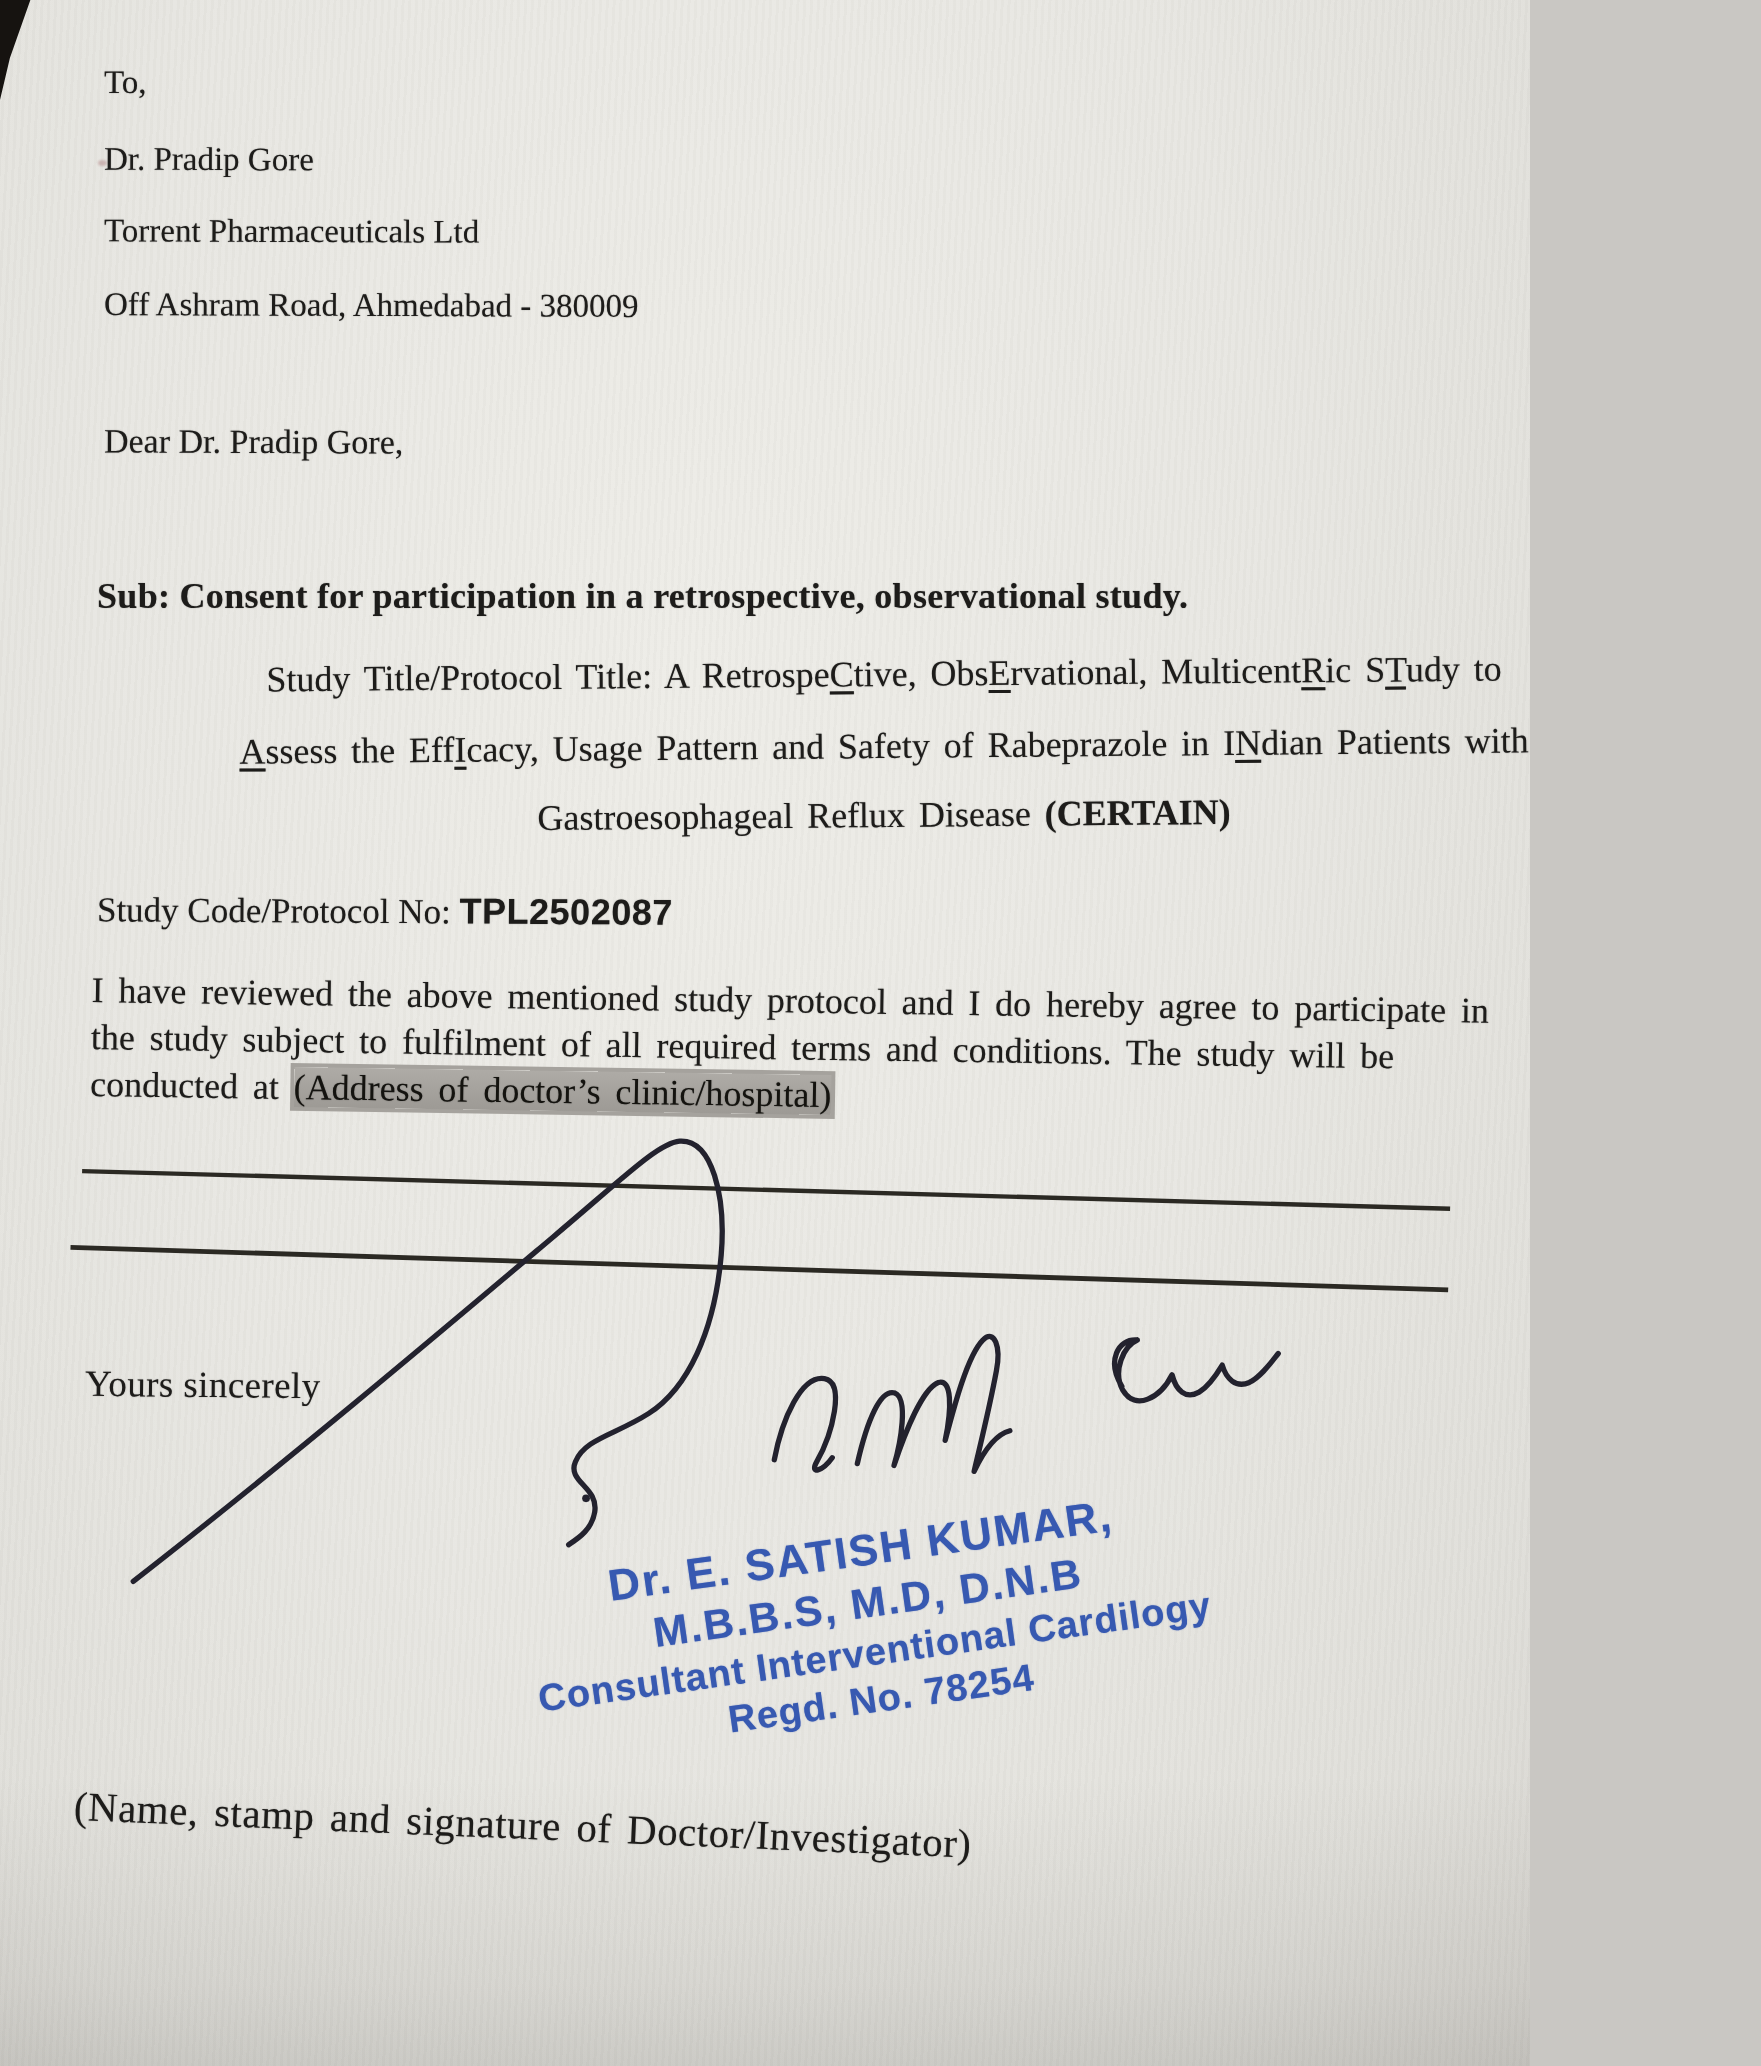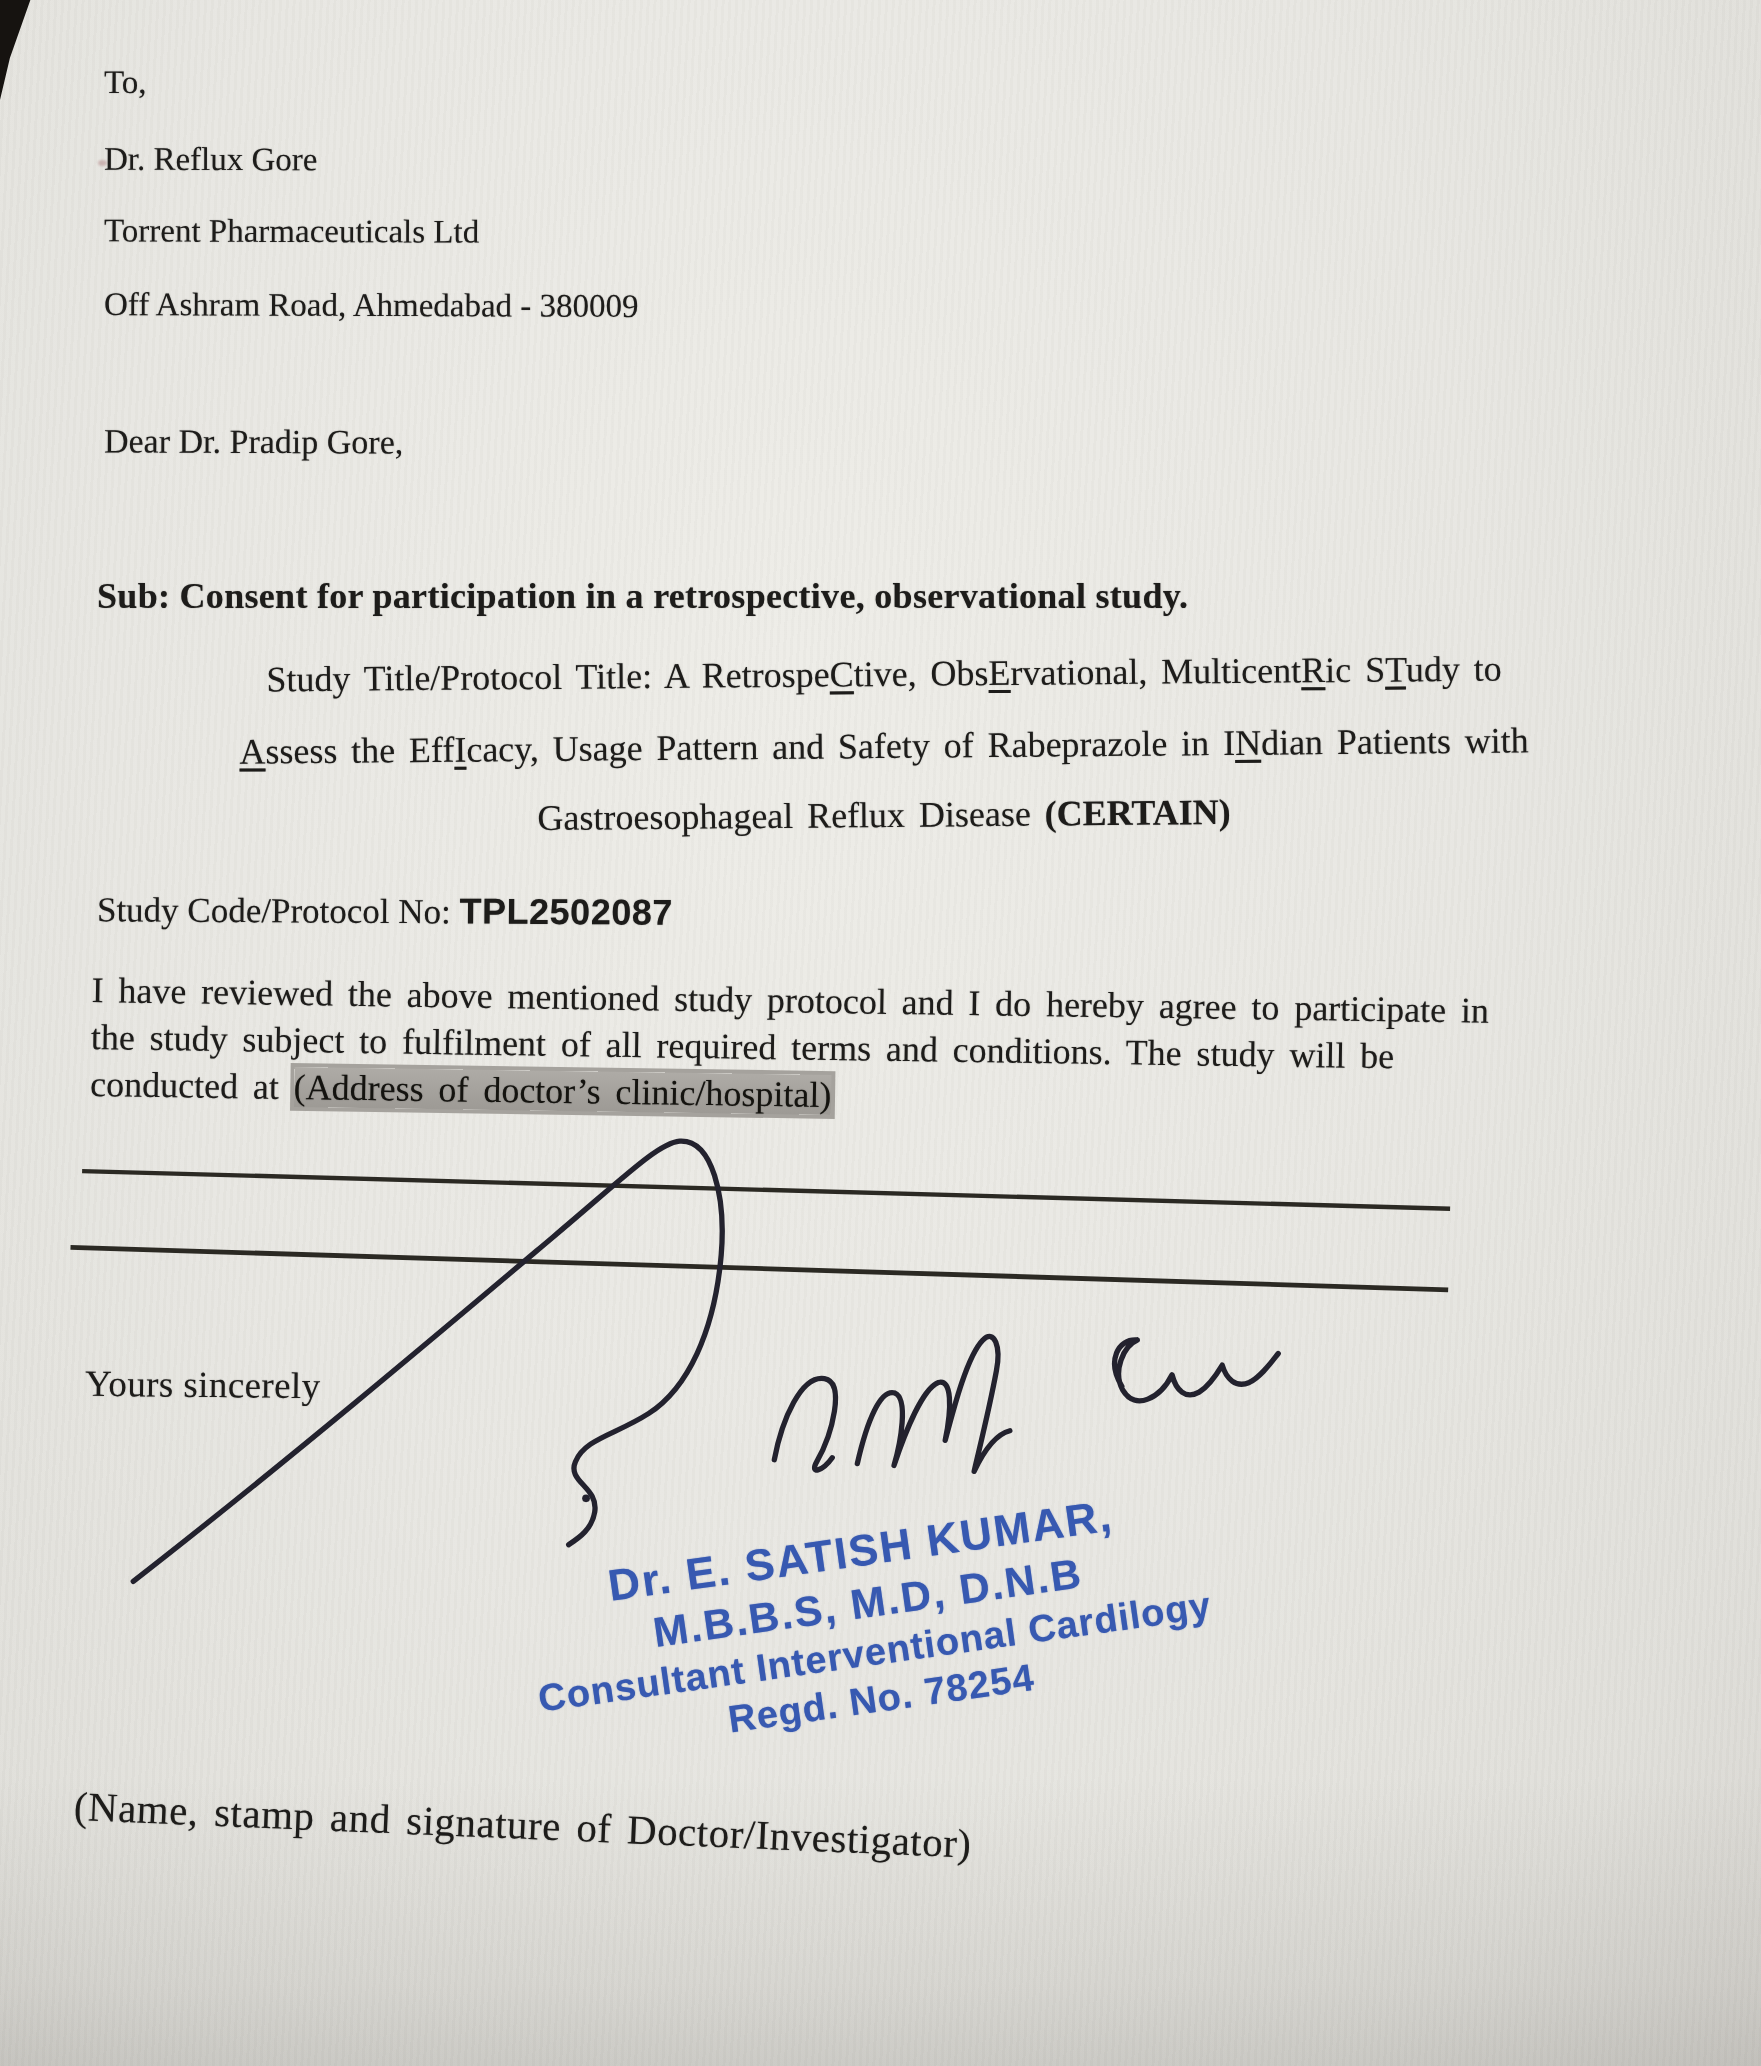--- a/index.html
+++ b/index.html
@@ -1,17 +1,17 @@
 <!DOCTYPE html>
 <html><head>
 <meta charset="utf-8">
 <style>
   html,body{margin:0;padding:0;background:#c9c7c3;}
   .photo{
-    position:relative;width:1761px;height:2066px;overflow:hidden;
+    position:relative;width:1530px;height:2066px;overflow:hidden;
     background:
       radial-gradient(ellipse at 45% 32%, #eeede8 0%, #e8e7e2 50%, #e0dfda 82%, #d7d5d0 100%);
     font-family:"Liberation Serif","DejaVu Serif",serif;
     color:#1d1c1a;
   }
   .grain{position:absolute;inset:0;pointer-events:none;
     background:
       linear-gradient(180deg, rgba(0,0,0,0) 86%, rgba(62,60,54,0.08) 96%, rgba(62,60,54,0.14) 100%),
       repeating-linear-gradient(93deg, rgba(120,118,110,0.035) 0 2.9px, rgba(255,255,255,0.02) 2.9px 6.8px);
   }
@@ -49,21 +49,21 @@
 </style>
 </head>
 <body>
 
 <div class="photo">
   <div class="grain"></div>
   <div class="corner"></div>
   <div class="speck"></div>
 
   <div class="t addr" style="left:104px;top:64px;transform:rotate(0.2deg)">To,</div>
-  <div class="t addr" style="left:104px;top:141px;transform:rotate(0.2deg)">Dr. Reflux Gore</div>
+  <div class="t addr" style="left:104px;top:141px;transform:rotate(0.2deg)">Dr. Pradip Gore</div>
   <div class="t addr" style="left:104px;top:213px;transform:rotate(0.2deg)">Torrent Pharmaceuticals Ltd</div>
   <div class="t addr" style="left:104px;top:287px;transform:rotate(0.2deg)">Off Ashram Road, Ahmedabad - 380009</div>
 
   <div class="t greeting" style="left:104px;top:423px;transform:rotate(0.2deg)">Dear Dr. Pradip Gore,</div>
 
   <div class="t subject" style="left:97px;top:575px">Sub: Consent for participation in a retrospective, observational study.</div>
 
   <div class="title-line" style="top:653px;transform:rotate(-0.5deg)"><span>Study Title/Protocol Title: A Retrospe</span><span class="seg-u">C</span><span>tive, Obs</span><span class="seg-u">E</span><span>rvational, Multicent</span><span class="seg-u">R</span><span>ic S</span><span class="seg-u">T</span><span>udy to</span></div>
   <div class="title-line" style="top:725px;transform:rotate(-0.5deg)"><span class="seg-u">A</span><span>ssess the Eff</span><span class="seg-u">I</span><span>cacy, Usage Pattern and Safety of Rabeprazole in I</span><span class="seg-u">N</span><span>dian Patients with</span></div>
   <div class="title-line" style="top:794px;transform:rotate(-0.5deg)"><span>Gastroesophageal Reflux Disease </span><span class="seg-b">(CERTAIN)</span></div>

